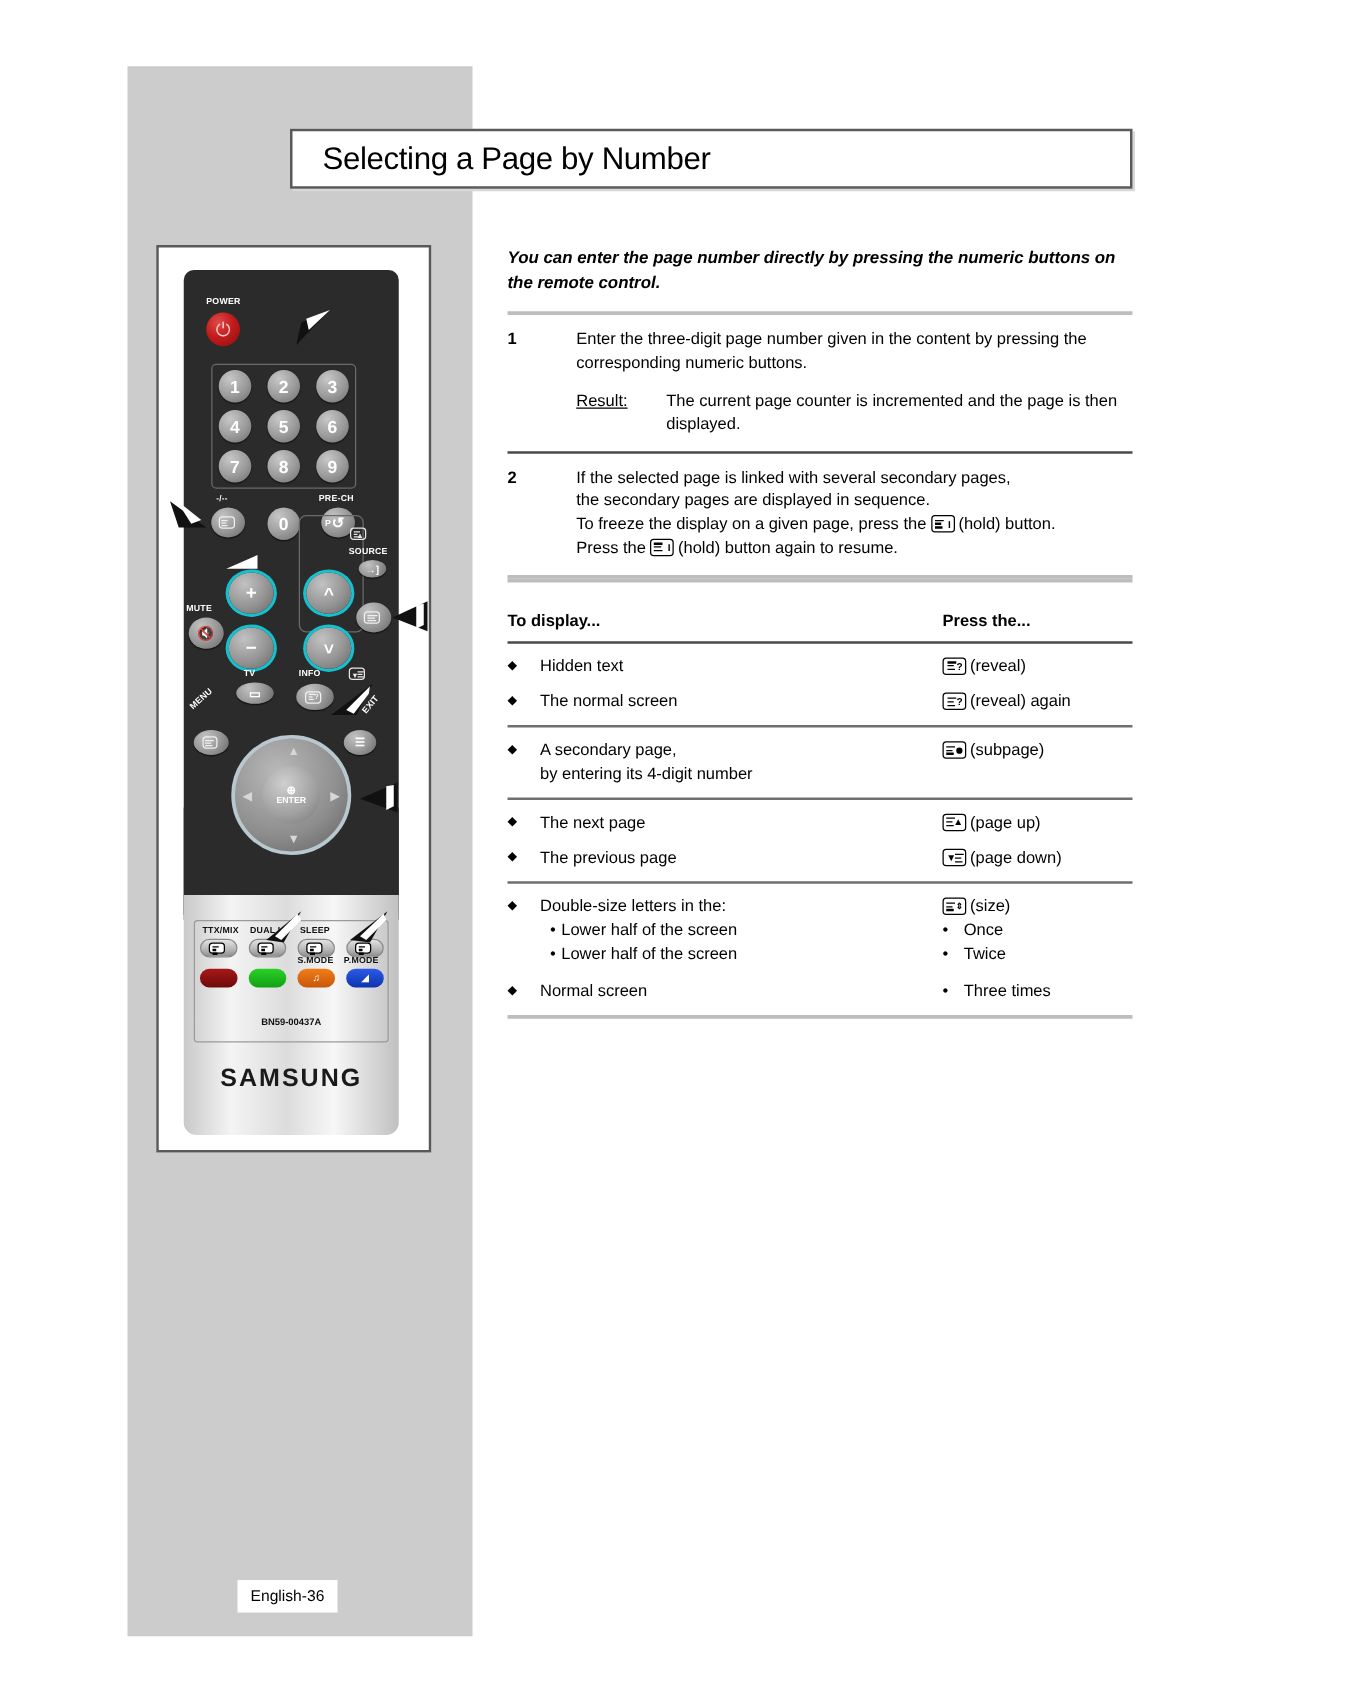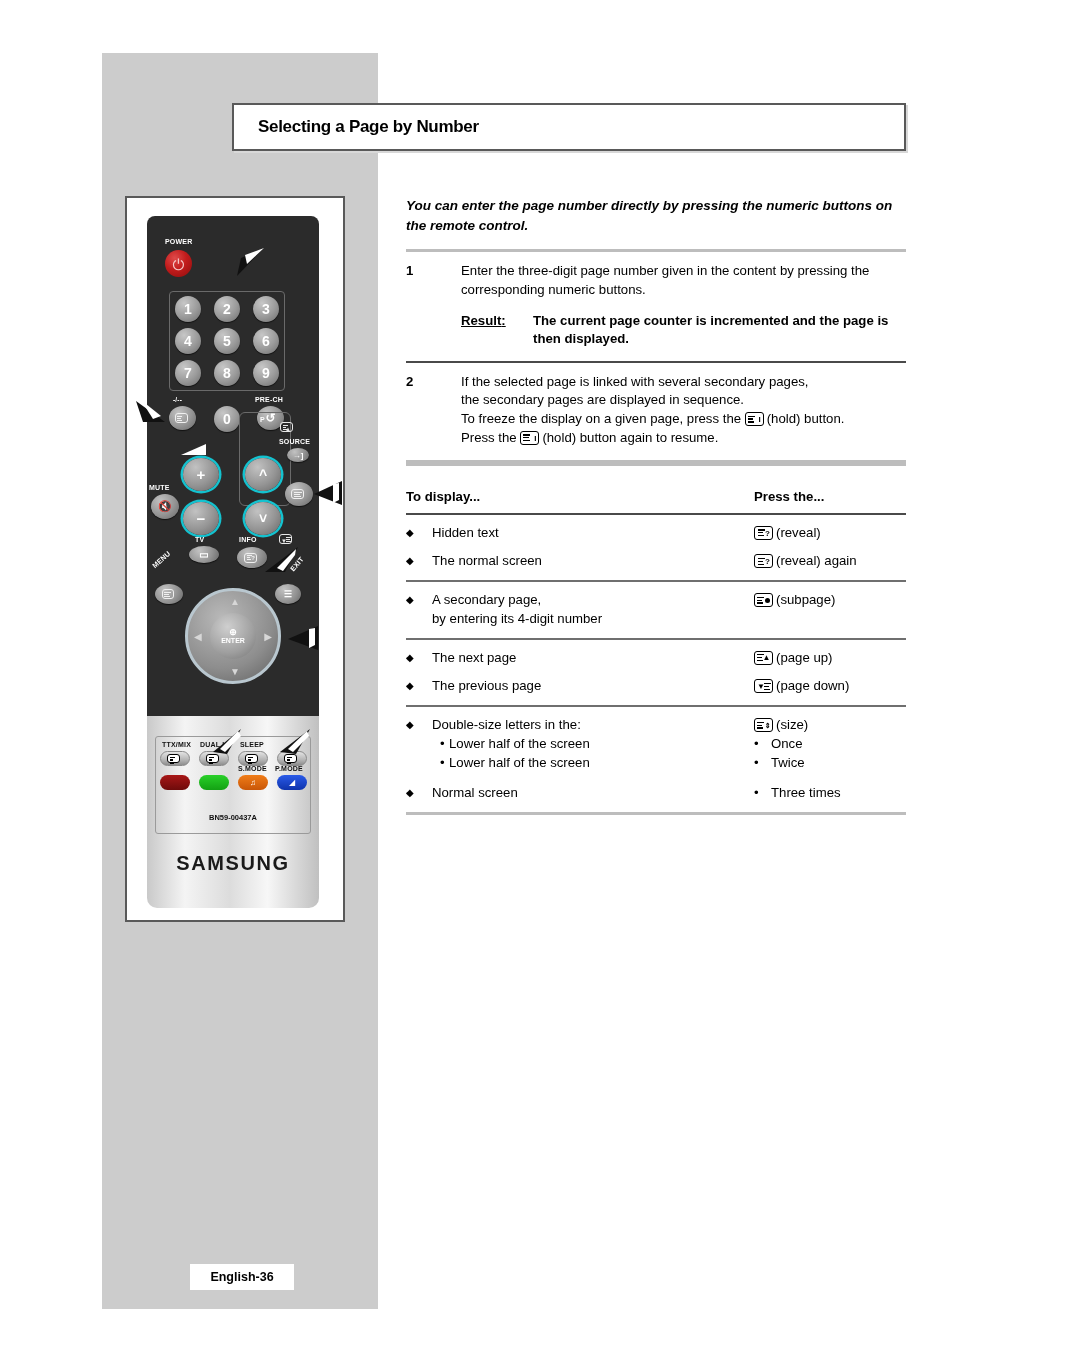--- a/index.html
+++ b/index.html
@@ -28,22 +28,22 @@
     position: absolute;
     left: 232px; top: 103px;
     width: 674px; height: 48px;
     background: #ffffff;
     border: 2px solid #595959;
     box-shadow: 2px 2px 0 #d8d8d8;
     display: flex;
     align-items: center;
   }
   .title-banner .title-text {
-    font-size: 17px;
-    font-weight: bold;
+    font-size: 25px;
+    font-weight: normal;
     letter-spacing: -0.3px;
     padding-left: 24px;
     white-space: nowrap;
   }
 
   
   .remote-frame {
     position: absolute;
     left: 125px; top: 196px;
     width: 220px; height: 726px;
@@ -179,21 +179,21 @@
   .rule-mid{ height:2px; background:#6f6f6f; margin:0; }
 
   .step {
     display: flex;
     padding: 10px 0 12px 0;
     font-size: 13.2px;
     line-height: 1.42;
   }
   .step-num{ width:55px; font-weight:bold; flex:none; }
   .step-body{ flex:1; }
-  .result-row{ display:flex; margin-top:12px;font-weight:bold; }
+  .result-row{ display:flex; margin-top:12px; }
   .result-label{ width:72px; flex:none; text-decoration: underline; }
   .result-label-colon{ text-decoration: none; }
   .result-text{ flex:1; }
 
   .sub-head{
     font-size: 13.5px;
     font-weight: bold;
     font-style: italic;
     margin: 24px 0 12px 0;
   }
@@ -230,23 +230,23 @@
   .tt .updn{
     position:absolute; right:1.5px; top:1.5px; font-size:8px; font-weight:bold; line-height:10px;
   }
   .tt-rev .lines{ left:2.5px; }
   .tt-left .lines{ left:9px; }
   .tt-left .updn{ left:2px; right:auto; }
 
   
   .page-chip{
     position:absolute; left:190px; top:1264px;
-    width:104px; height:26px; background:#ffffff;
+    width:80px; height:26px; background:#ffffff;
     display:flex; align-items:center; justify-content:center;
-    font-size:12.5px; font-weight:bold;
+    font-size:12.5px; font-weight:normal;
   }
 </style>
 </head>
 <body>
 
 <div class="gray-panel"></div>
 
 <div class="title-banner">
   <div class="title-text">Selecting a Page by Number</div>
 </div>

